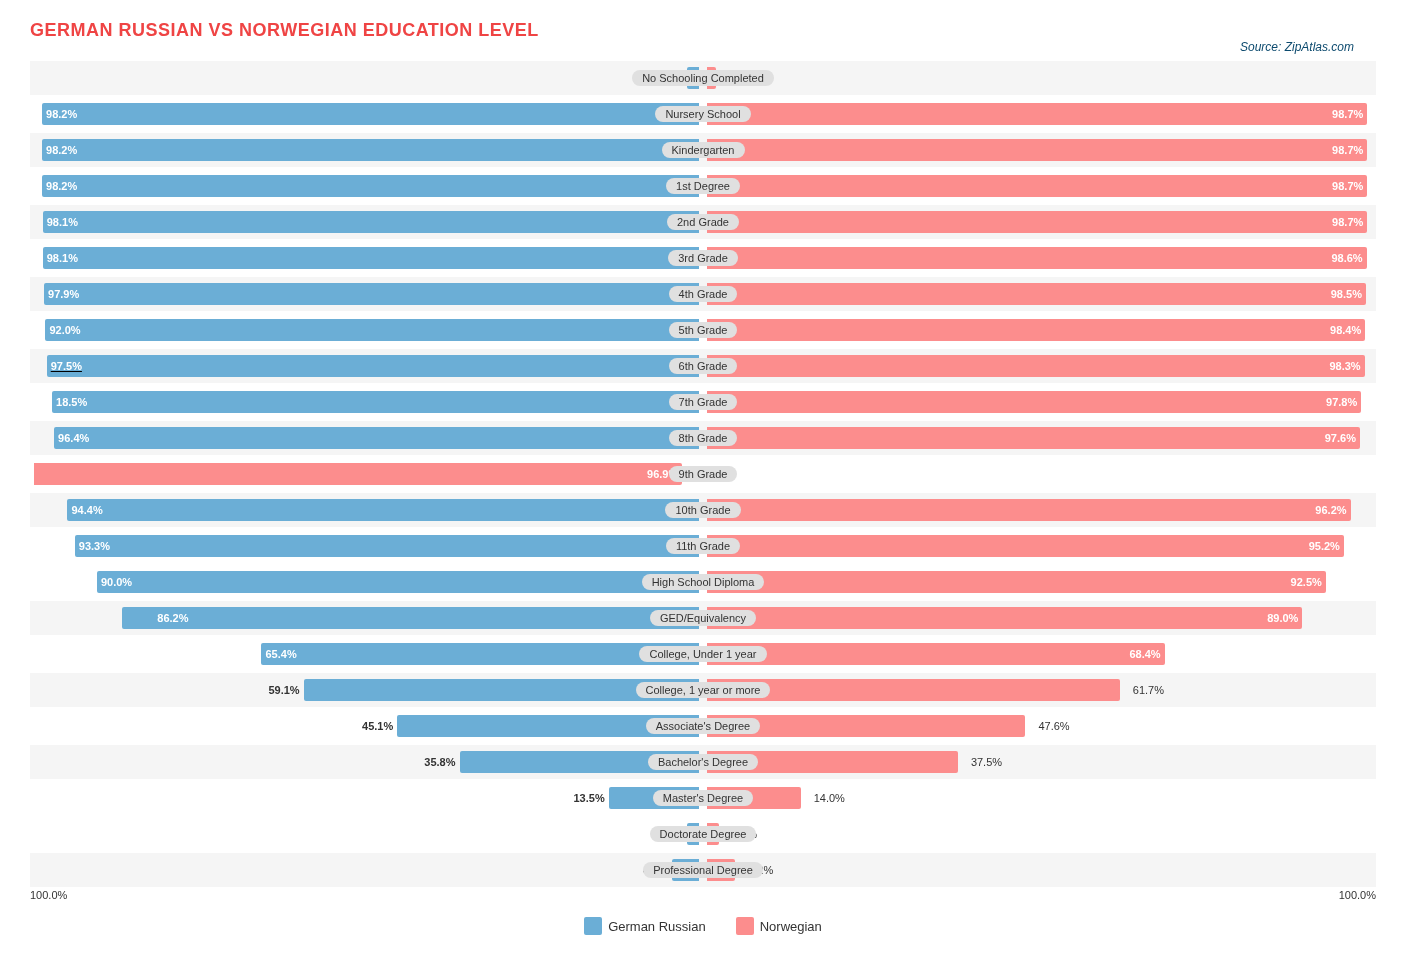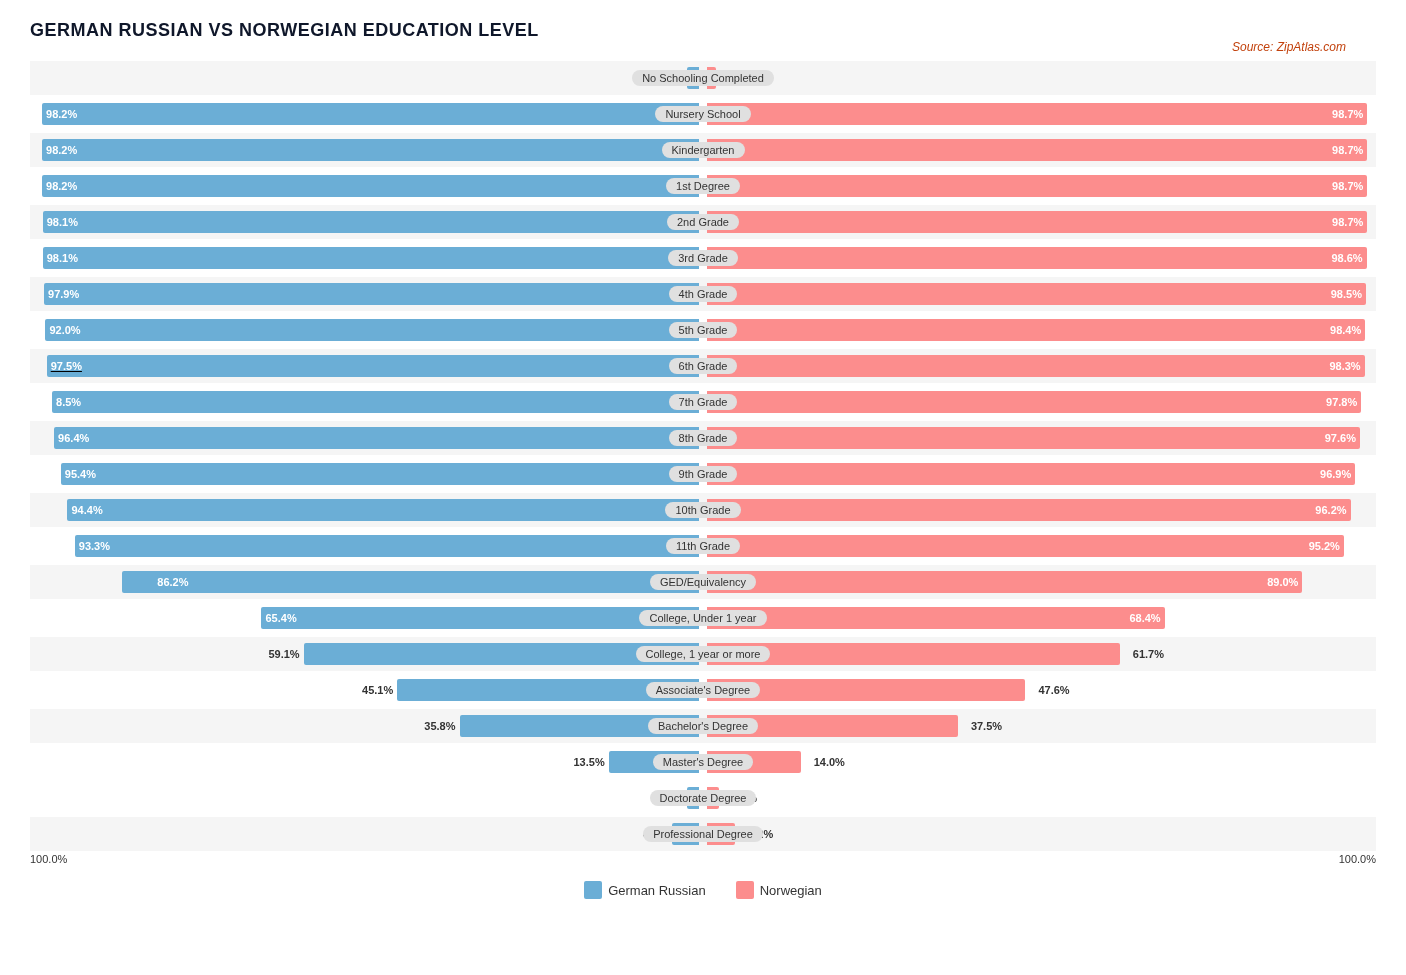--- a/index.html
+++ b/index.html
@@ -6,31 +6,31 @@
     body {
       background: #fff;
       font-family: Arial, sans-serif;
       width: 1406px;
       min-height: 975px;
       padding: 20px 30px;
     }
     .chart-title {
       font-size: 18px;
       font-weight: bold;
-      color: #0f172a;
+      color: #ef4444;
       margin-bottom: 16px;
       text-transform: uppercase;
       letter-spacing: 0.5px;
     }
     .source {
       position: absolute;
       top: 20px;
-      right: 30px;
+      right: 22px;
       font-size: 12px;
-      color: #c2410c;
+      color: #0c4a6e;
       font-style: italic;
     }
     .chart-container {
       margin-top: 20px;
       position: relative;
     }
     .bar-row {
       display: flex;
       align-items: center;
       margin-bottom: 2px;
@@ -88,21 +88,21 @@
     .bar-val-outside-left {
       font-size: 11px;
       color: #333;
       font-weight: bold;
       margin-right: 4px;
       white-space: nowrap;
     }
     .bar-val-outside-right {
       font-size: 11px;
       color: #333;
-      font-weight: bold;
+      font-weight: normal;
       margin-left: 4px;
       white-space: nowrap;
       padding-left: 9px;
     }
     .left-bar-wrapper {
       display: flex;
       align-items: center;
       justify-content: flex-end;
       width: 100%;
       height: 100%;
@@ -341,21 +341,21 @@
             </div>
           </div>
           <div class="center-label-row">
             <div class="center-label">6th Grade</div>
           </div>
         </div>
         <div class="bar-row" style="background: rgb(255, 255, 255);">
           <div class="left-section">
             <div class="left-bar-wrapper">
               <div class="bar-left" style="width: 96.7%;">
-                <span class="bar-val">8.5%</span>
+                <span class="bar-val">18.5%</span>
               </div>
             </div>
           </div>
           <div class="right-section">
             <div class="right-bar-wrapper">
               <div class="bar-right" style="width: 97.8%;">
                 <span class="bar-val">97.8%</span>
               </div>
             </div>
           </div>
@@ -376,27 +376,20 @@
               <div class="bar-right" style="width: 97.6%;">
                 <span class="bar-val">97.6%</span>
               </div>
             </div>
           </div>
           <div class="center-label-row">
             <div class="center-label">8th Grade</div>
           </div>
         </div>
         <div class="bar-row" style="background: rgb(255, 255, 255);">
-          <div class="left-section">
-            <div class="left-bar-wrapper">
-              <div class="bar-left" style="width: 95.4%;">
-                <span class="bar-val">95.4%</span>
-              </div>
-            </div>
-          </div>
           <div class="right-section">
             <div class="right-bar-wrapper">
               <div class="bar-right" style="width: 96.9%;">
                 <span class="bar-val">96.9%</span>
               </div>
             </div>
           </div>
           <div class="center-label-row">
             <div class="center-label">9th Grade</div>
           </div>
@@ -430,20 +423,39 @@
           </div>
           <div class="right-section">
             <div class="right-bar-wrapper">
               <div class="bar-right" style="width: 95.2%;">
                 <span class="bar-val">95.2%</span>
               </div>
             </div>
           </div>
           <div class="center-label-row">
             <div class="center-label">11th Grade</div>
+          </div>
+        </div>
+        <div class="bar-row" style="background: rgb(255, 255, 255);">
+          <div class="left-section">
+            <div class="left-bar-wrapper">
+              <div class="bar-left" style="width: 90%;">
+                <span class="bar-val">90.0%</span>
+              </div>
+            </div>
+          </div>
+          <div class="right-section">
+            <div class="right-bar-wrapper">
+              <div class="bar-right" style="width: 92.5%;">
+                <span class="bar-val">92.5%</span>
+              </div>
+            </div>
+          </div>
+          <div class="center-label-row">
+            <div class="center-label">High School Diploma</div>
           </div>
         </div>
         <div class="bar-row" style="background: rgb(245, 245, 245);">
           <div class="left-section">
             <div class="left-bar-wrapper">
               <div class="bar-left" style="width: 86.2%; padding-left: 35px;">
                 <span class="bar-val">86.2%</span>
               </div>
             </div>
           </div>

